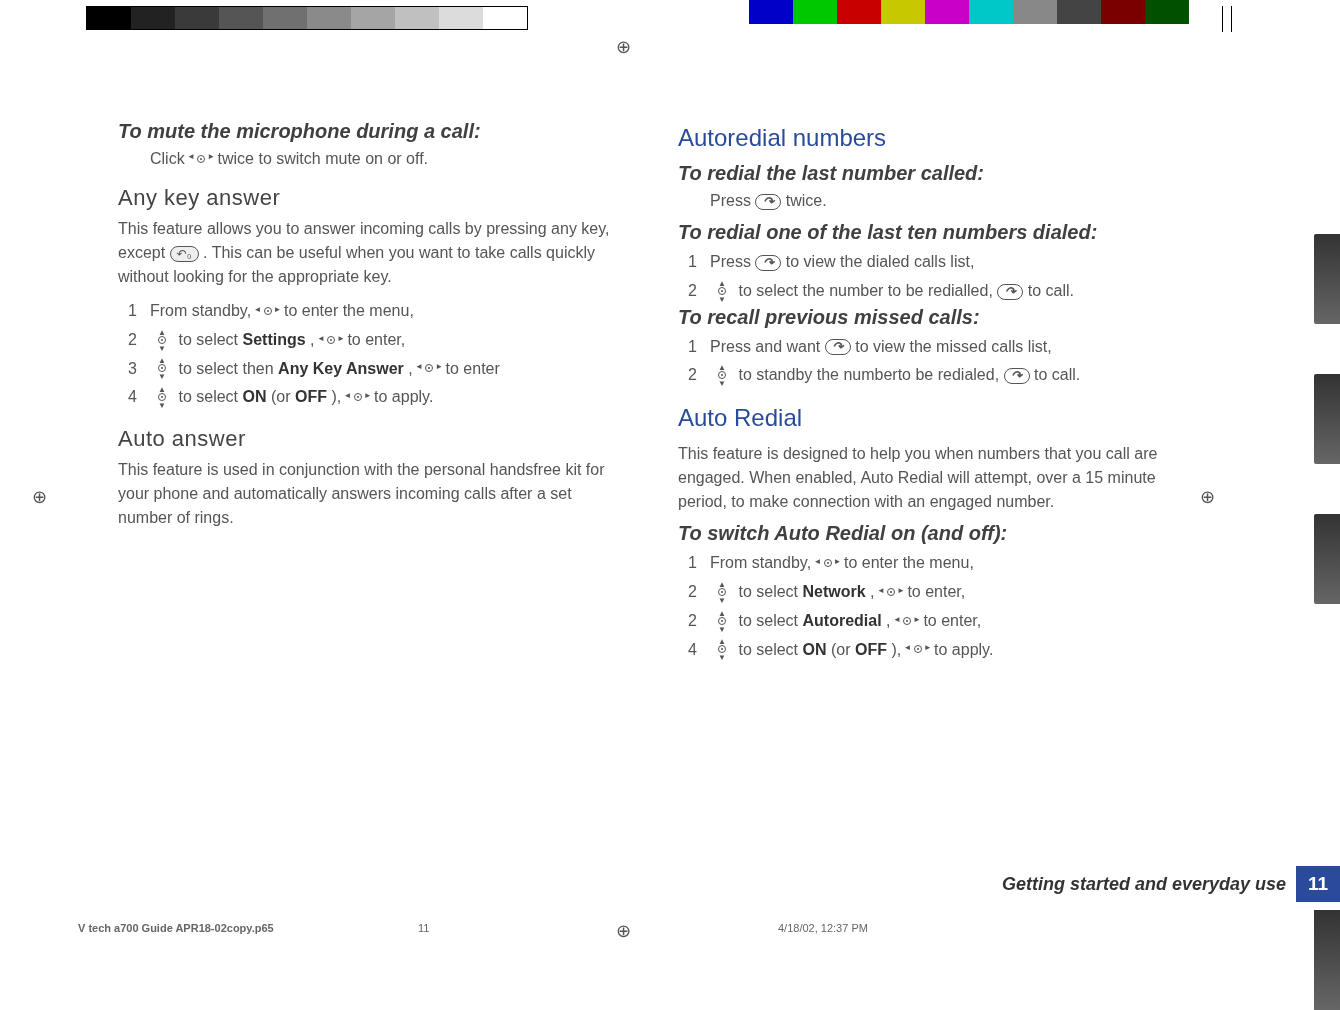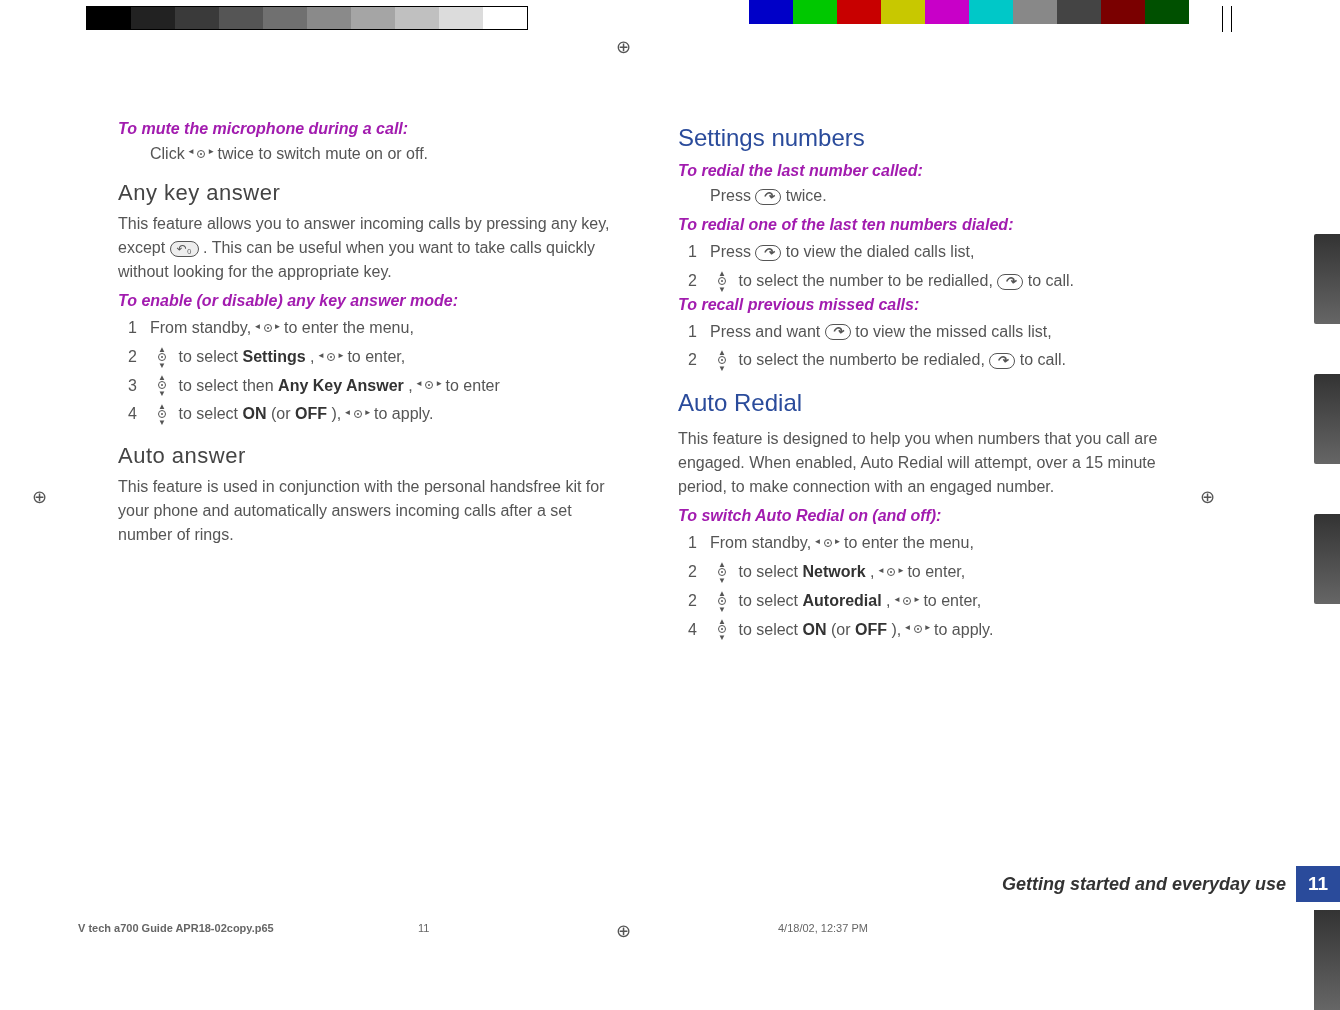--- a/index.html
+++ b/index.html
@@ -16,21 +16,21 @@
   .reg-right { top:486px; left:1200px; }
   .reg-bot { top:920px; left:616px; }
   .corner-lines { position:absolute; top:6px; left:1214px; }
   .corner-lines div { width:1px; height:26px; background:#000; display:inline-block; margin-left:8px; }
   
   .page { position:absolute; top:120px; left:118px; width:1060px; display:flex; gap:60px; }
   .column { flex:1; }
   .left-col { width:460px; }
   .right-col { width:520px; }
   
-  .lead-bold-ital { font-style:italic; font-weight:bold; color:#a21caf; font-size:16px; margin-bottom:4px; }
+  .lead-bold-ital { font-style:italic; font-weight:bold; color:#404040; font-size:20px; margin-bottom:4px; }
   .body-text { font-size:16px; line-height:1.5; color:#555; margin-bottom:8px; }
   .indent { padding-left:32px; }
   
   h2.section { font-family:Verdana,sans-serif; font-size:22px; color:#444; font-weight:400; margin:14px 0 6px; letter-spacing:0.5px; }
   h2.section-blue { font-family:Verdana,sans-serif; font-size:24px; color:#2a4b9b; font-weight:400; margin:4px 0 10px; }
   
   ol { list-style:none; padding-left:32px; }
   ol li { font-size:16px; line-height:1.8; color:#555; position:relative; }
   ol li .num { position:absolute; left:-22px; top:0; }
   .bi { font-weight:bold; color:#333; }
@@ -108,21 +108,20 @@
       <span> twice to switch mute on or off.</span>
     </div>
 
     <h2 class="section">Any key answer</h2>
     <div class="body-text">
       <span>This feature allows you to answer incoming calls by pressing any key, except </span>
       <span class="icon-end">↶₀</span>
       <span>. This can be useful when you want to take calls quickly without looking for the appropriate key.</span>
     </div>
 
-    <div class="lead-bold-ital">To enable (or disable) any key answer mode:</div>
     <ol>
       <li><span class="num">1</span>
         <span>From standby, </span>
         <span class="icon-nav"><span class="dot"></span></span>
         <span> to enter the menu,</span>
       </li>
       <li><span class="num">2</span>
         <span class="icon-nav vert"><span class="dot"></span></span>
         <span> to select </span>
         <span class="bi">Settings</span>
@@ -148,21 +147,21 @@
         <span class="icon-nav"><span class="dot"></span></span>
         <span> to apply.</span>
       </li>
     </ol>
 
     <h2 class="section">Auto answer</h2>
     <div class="body-text">This feature is used in conjunction with the personal handsfree kit for your phone and automatically answers incoming calls after a set number of rings.</div>
   </div>
 
   <div class="column right-col">
-    <h2 class="section-blue">Settings numbers</h2>
+    <h2 class="section-blue">Autoredial numbers</h2>
 
     <div class="lead-bold-ital">To redial the last number called:</div>
     <div class="body-text indent">
       <span>Press </span>
       <span class="icon-call">↷</span>
       <span> twice.</span>
     </div>
 
     <div class="lead-bold-ital">To redial one of the last ten numbers dialed:</div>
     <ol>
@@ -181,21 +180,21 @@
 
     <div class="lead-bold-ital" style="margin-top:0">To recall previous missed calls:</div>
     <ol>
       <li><span class="num">1</span>
         <span>Press and want </span>
         <span class="icon-call">↷</span>
         <span> to view the missed calls list,</span>
       </li>
       <li><span class="num">2</span>
         <span class="icon-nav vert"><span class="dot"></span></span>
-        <span> to select the numberto be redialed, </span>
+        <span> to standby the numberto be redialed, </span>
         <span class="icon-call">↷</span>
         <span> to call.</span>
       </li>
     </ol>
 
     <h2 class="section-blue" style="margin-top:14px">Auto Redial</h2>
     <div class="body-text">This feature is designed to help you when numbers that you call are engaged. When enabled, Auto Redial will attempt, over a 15 minute period, to make connection with an engaged number.</div>
 
     <div class="lead-bold-ital">To switch Auto Redial on (and off):</div>
     <ol>

